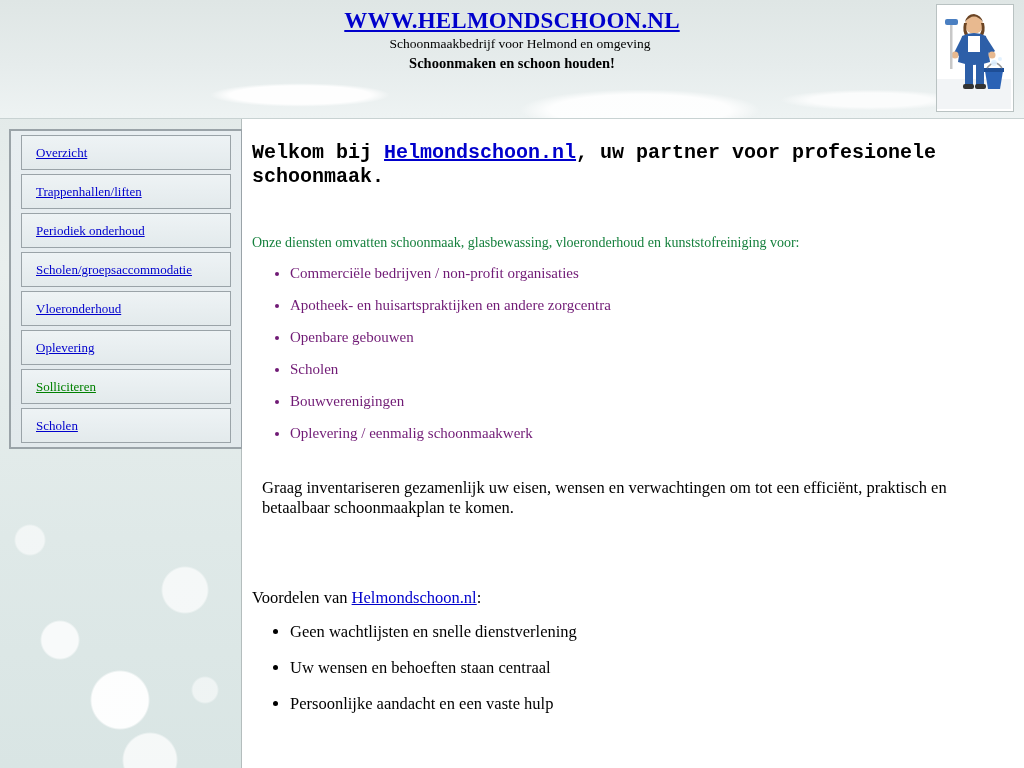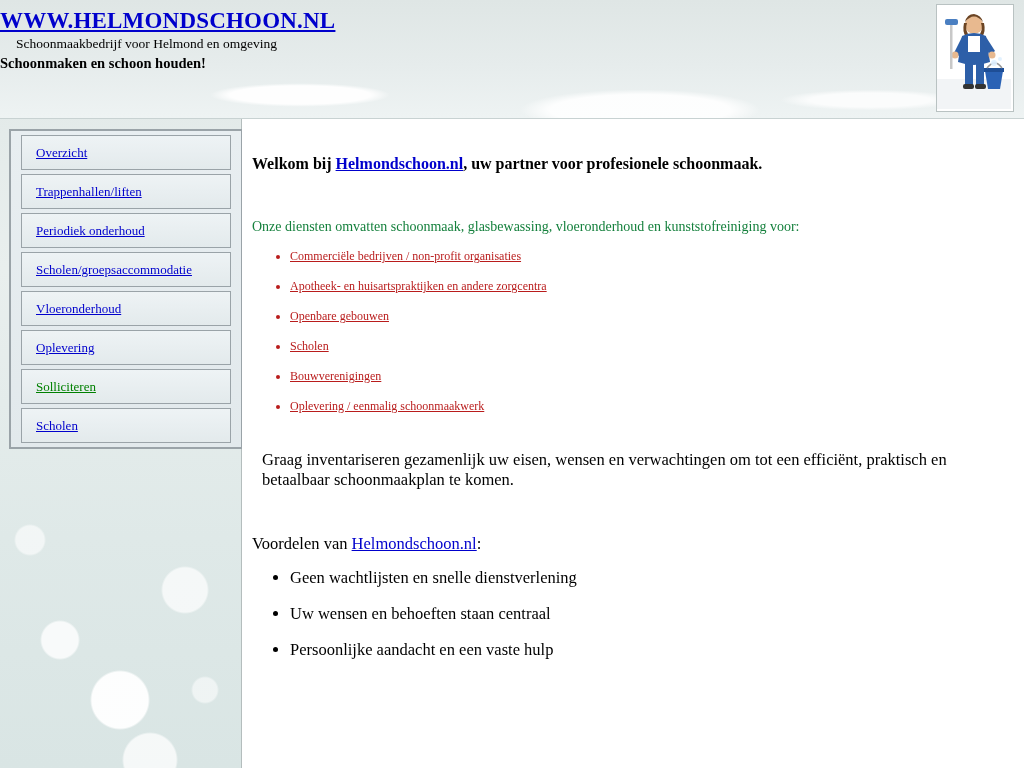--- a/index.html
+++ b/index.html
@@ -32,21 +32,21 @@
     position: relative;
     height: 118px;
     background:
       radial-gradient(ellipse at 300px 95px, rgba(255,255,255,0.95) 0 70px, rgba(255,255,255,0) 90px),
       radial-gradient(ellipse at 640px 110px, rgba(255,255,255,0.9) 0 90px, rgba(255,255,255,0) 120px),
       radial-gradient(ellipse at 870px 100px, rgba(255,255,255,0.8) 0 60px, rgba(255,255,255,0) 90px),
       linear-gradient(180deg, #dfe6e5 0%, #e6ecec 55%, #eef3f3 100%);
     border-bottom: 1px solid #c8d2d2;
   }
   .header-text {
-    text-align: left;
+    text-align: center;
     padding-top: 8px;
   }
   .site-title {
     font-size: 23px;
     font-weight: bold;
     color: #0000cc;
     text-decoration: underline;
     letter-spacing: 0.2px;
     display: inline-block;
     cursor: pointer;
@@ -113,54 +113,54 @@
   .nav-link.green { color: #008000; }
 
   
   .content {
     flex: 1;
     background: #ffffff;
     padding: 22px 20px 0 10px;
     position: relative;
   }
   h1.welcome {
-    font-size: 16px;
+    font-size: 20px;
     font-weight: bold;
-    margin: 13px 0 0 0;
+    margin: 0 0 0 0;
     color: #000;
     line-height: 1.2;
+    font-family: Liberation Mono, monospace;
   }
   h1.welcome a {
     color: #0000cc;
     text-decoration: underline;
   }
   p.intro {
     font-size: 14px;
     margin: 46px 0 0 0;
     color: #15803d;
   }
   ul.srv {
     margin: 14px 0 0 0;
     padding-left: 38px;
   }
   ul.srv li {
-    font-size: 12px;
+    font-size: 15px;
     margin-bottom: 15px;
-    color: #b91c1c;
-    text-decoration: underline;
+    color: #701a75;
   }
   p.para {
     font-size: 16.5px;
     margin: 36px 0 0 10px;
     color: #000;
     line-height: 1.22;
   }
   p.voordelen {
     font-size: 16.5px;
-    margin: 44px 0 0 0;
+    margin: 70px 0 0 0;
     color: #000;
   }
   p.voordelen a {
     color: #0000cc;
     text-decoration: underline;
   }
   ul.adv {
     margin: 14px 0 0 0;
     padding-left: 38px;
   }

